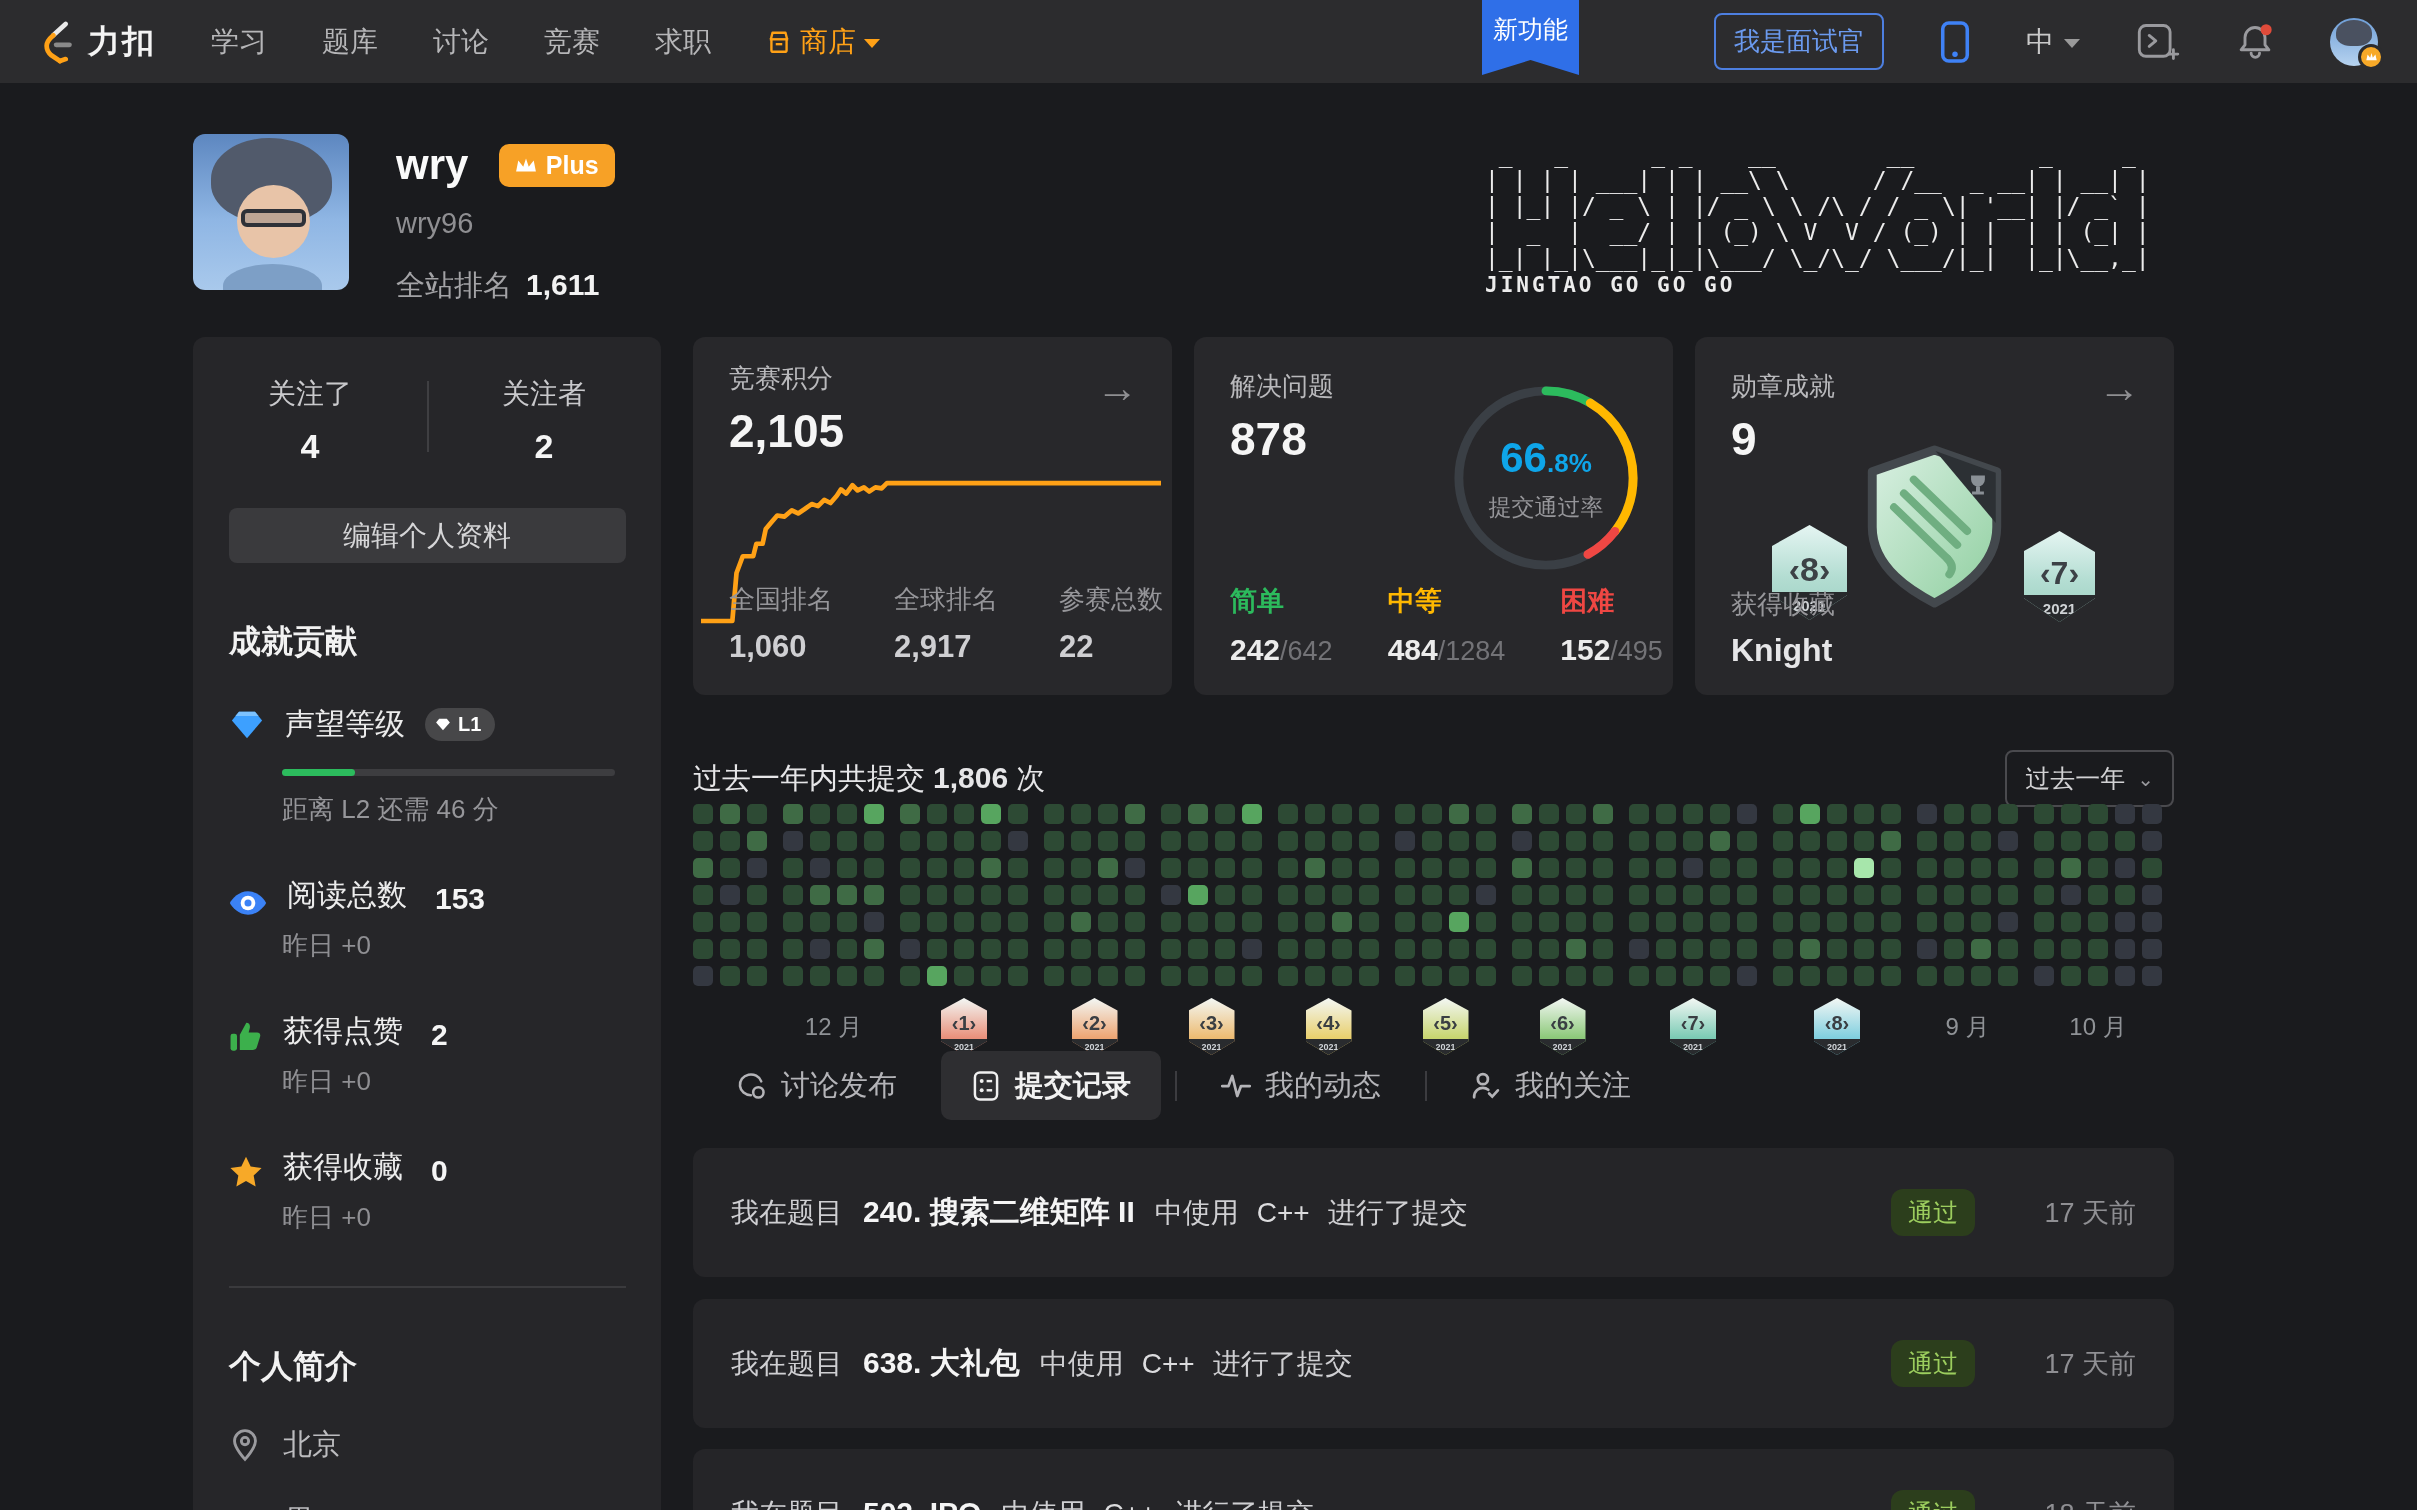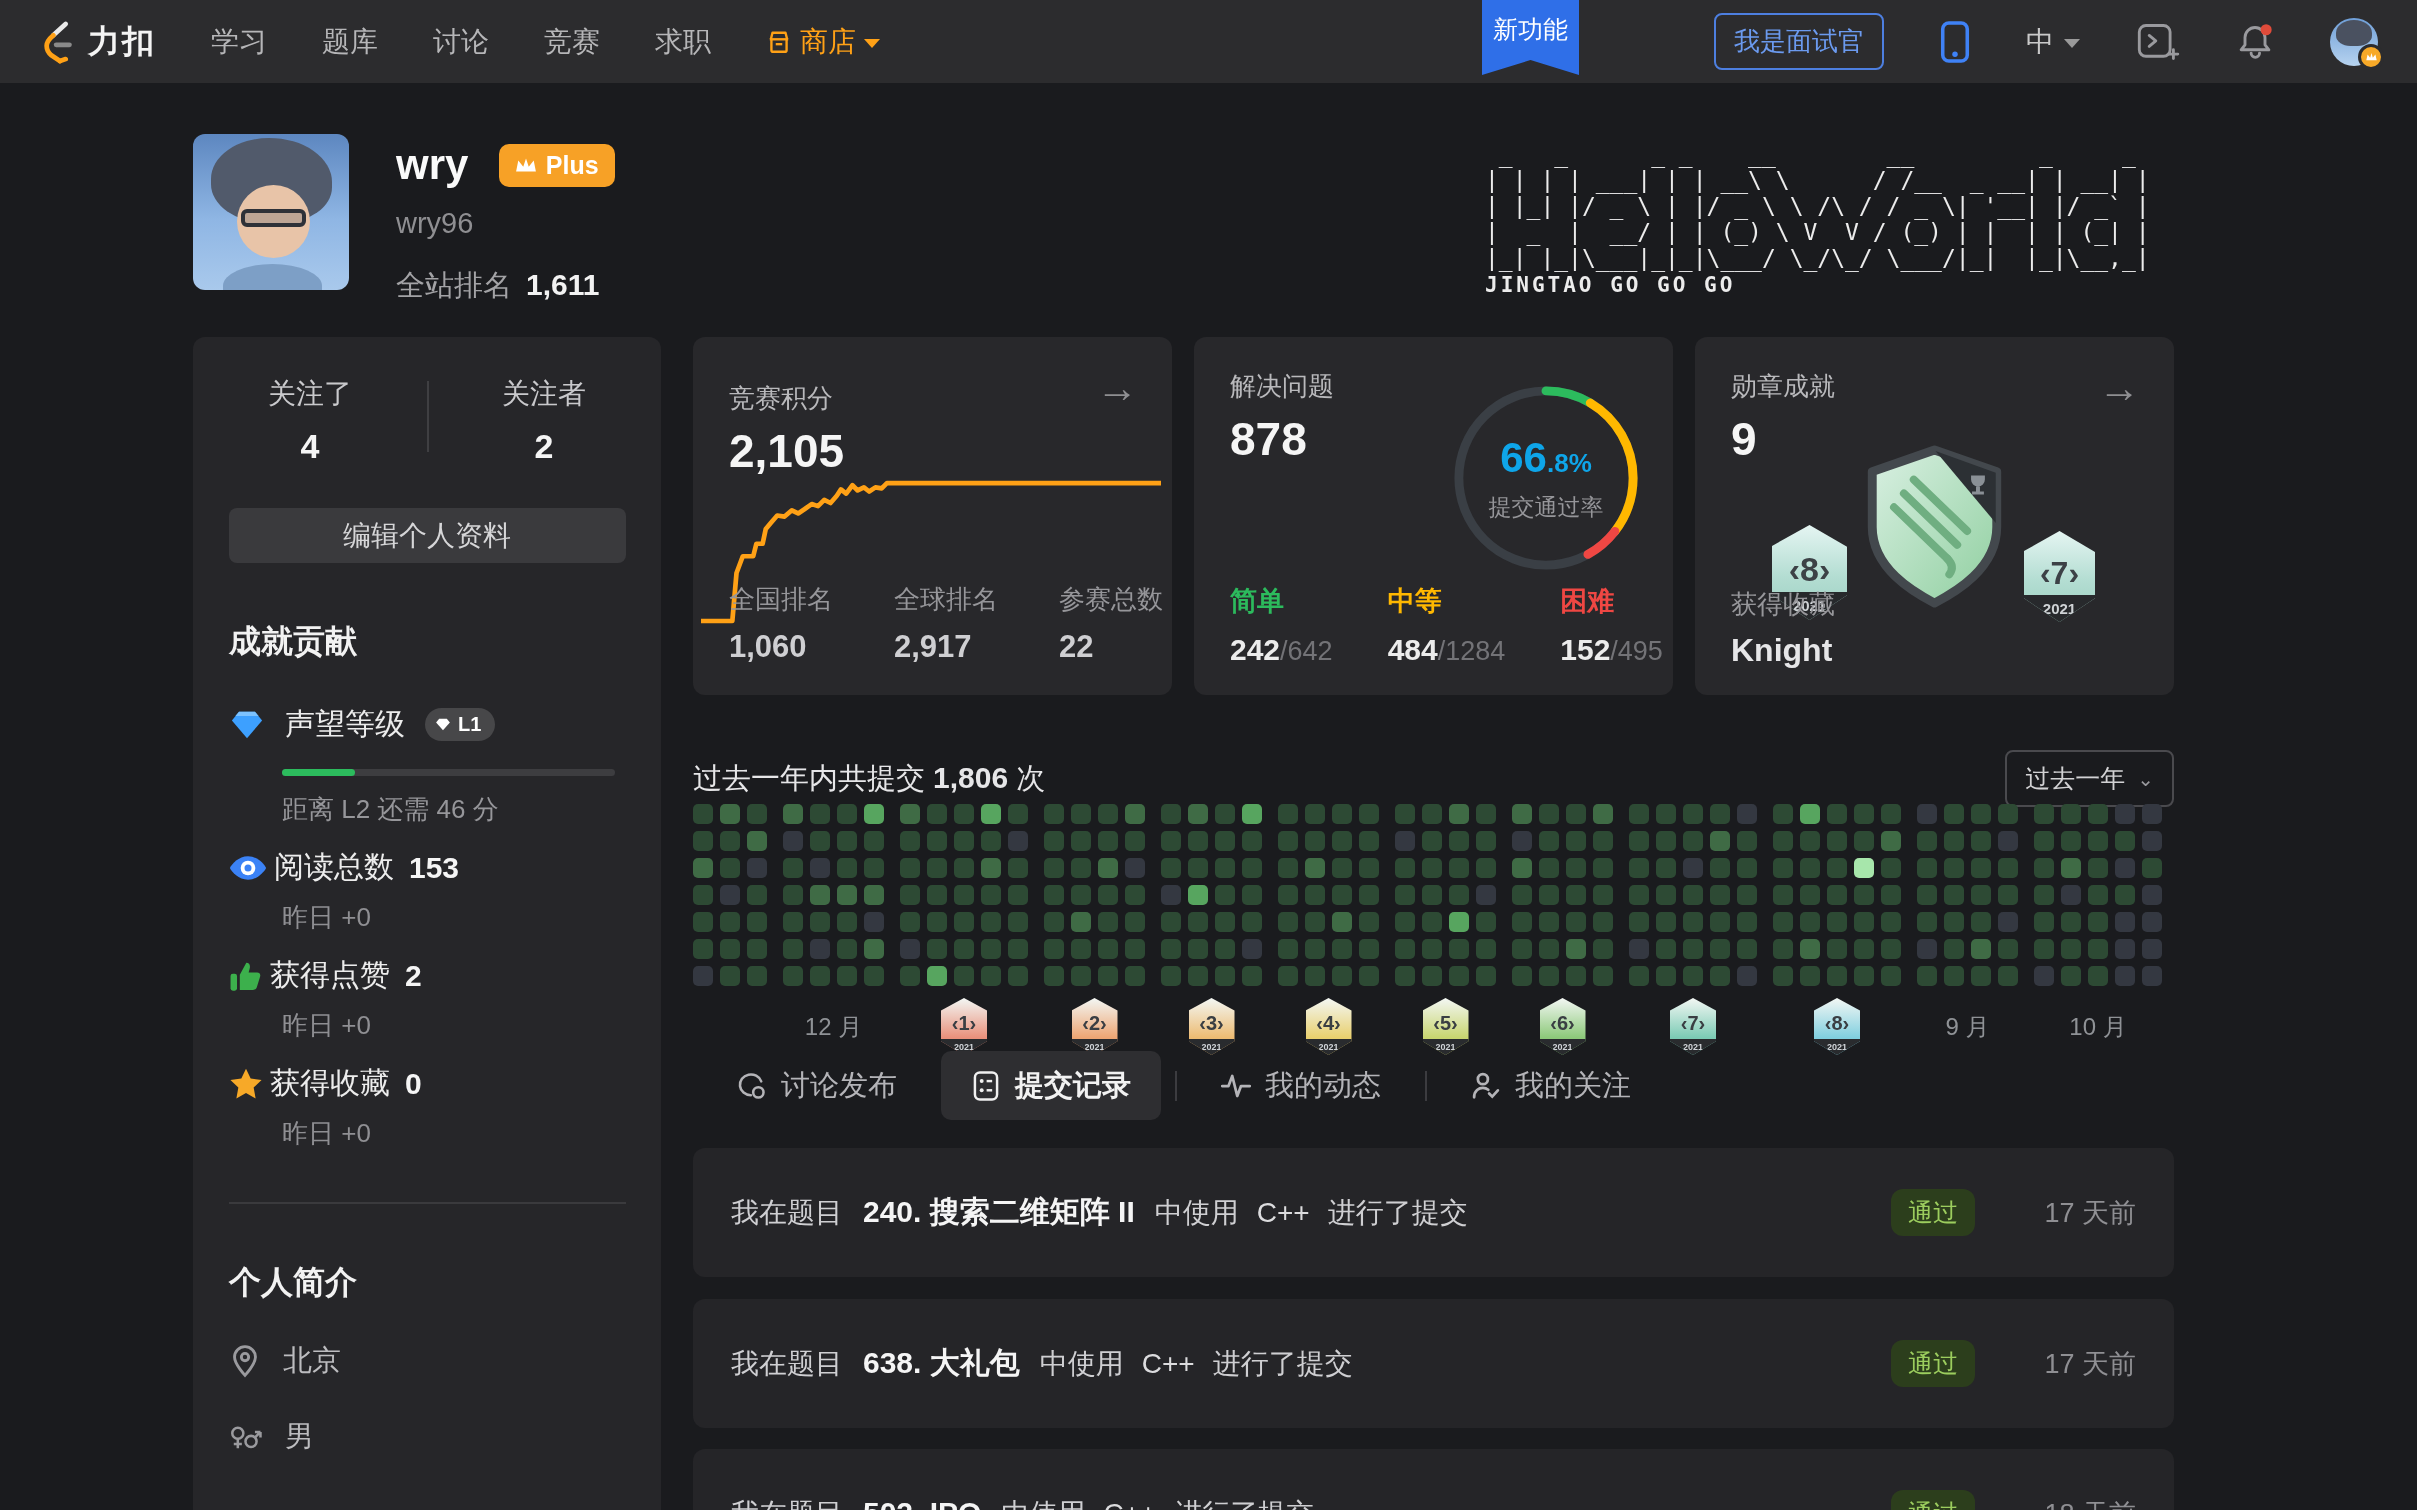--- a/index.html
+++ b/index.html
@@ -54,28 +54,28 @@
   .follow-num { font-size:34px; font-weight:bold; color:#f5f5f5; margin-top:14px; }
   .follow-div { position:absolute; left:50%; top:6px; width:2px; height:71px; background:#3f3f42; }
   .edit-btn { display:block; margin:42px auto 0; width:397px; height:55px; background:#3a3a3d; border:none; border-radius:8px; color:#d6d6d8; font-size:28px; cursor:pointer; }
   .section-h { font-size:32px; font-weight:bold; color:#f2f2f2; margin:57px 0 0 36px; }
   .rep-row { display:flex; align-items:center; gap:20px; margin:40px 0 0 36px; }
   .rep-label { font-size:30px; color:#ececec; }
   .lvl-pill { display:inline-flex; align-items:center; gap:7px; background:#474749; border-radius:989px; padding:5px 14px 5px 10px; color:#fff; font-size:20px; font-weight:bold; }
   .progress-track { margin:24px 0 0 89px; width:333px; height:7px; border-radius:4px; background:#3d3d40; }
   .progress-fill { height:100%; border-radius:4px; background:#2cbb5d; }
   .rep-hint { margin:16px 0 0 89px; font-size:26px; color:#96969a; }
-  .stat-row { margin:20px 0 0 36px; display:flex; align-items:center; gap:7px; }
+  .stat-row { margin:48px 0 0 36px; display:flex; align-items:flex-end; gap:20px; }
   .stat-label { font-size:30px; color:#ececec; }
   .stat-val { font-size:30px; font-weight:bold; color:#f5f5f5; margin-left:8px; }
   .stat-sub { margin:12px 0 0 89px; font-size:26px; color:#8f8f93; }
   .side-div { margin:51px 0 0 36px; width:397px; height:2px; background:#3a3a3d; }
   .bio-row { margin:36px 0 0 36px; display:flex; align-items:center; gap:22px; font-size:29px; color:#bcbcbf; }
 
-  .contest-card { left:693px; top:337px; width:479px; height:358px; padding:44px 36px; }
+  .contest-card { left:693px; top:337px; width:479px; height:358px; padding:24px 36px; }
   .contest-chart { position:absolute; left:8px; right:8px; top:119px; height:188px; }
   .mini-stats { position:absolute; left:36px; bottom:30px; display:flex; gap:61px; }
   .mini-label { font-size:26px; color:#96969a; }
   .mini-val { font-size:31px; color:#cfcfd2; margin-top:12px; font-weight:bold; }
 
   .solved-card { left:1194px; top:337px; width:479px; height:358px; padding:32px 36px; }
   .donut-wrap { position:absolute; right:28px; top:42px; width:198px; height:198px; }
   .donut-center { position:absolute; inset:0; display:flex; flex-direction:column; align-items:center; justify-content:center; }
   .donut-pct { color:#0ea5e9; }
   .donut-pct .big { font-size:42px; font-weight:bold; }

